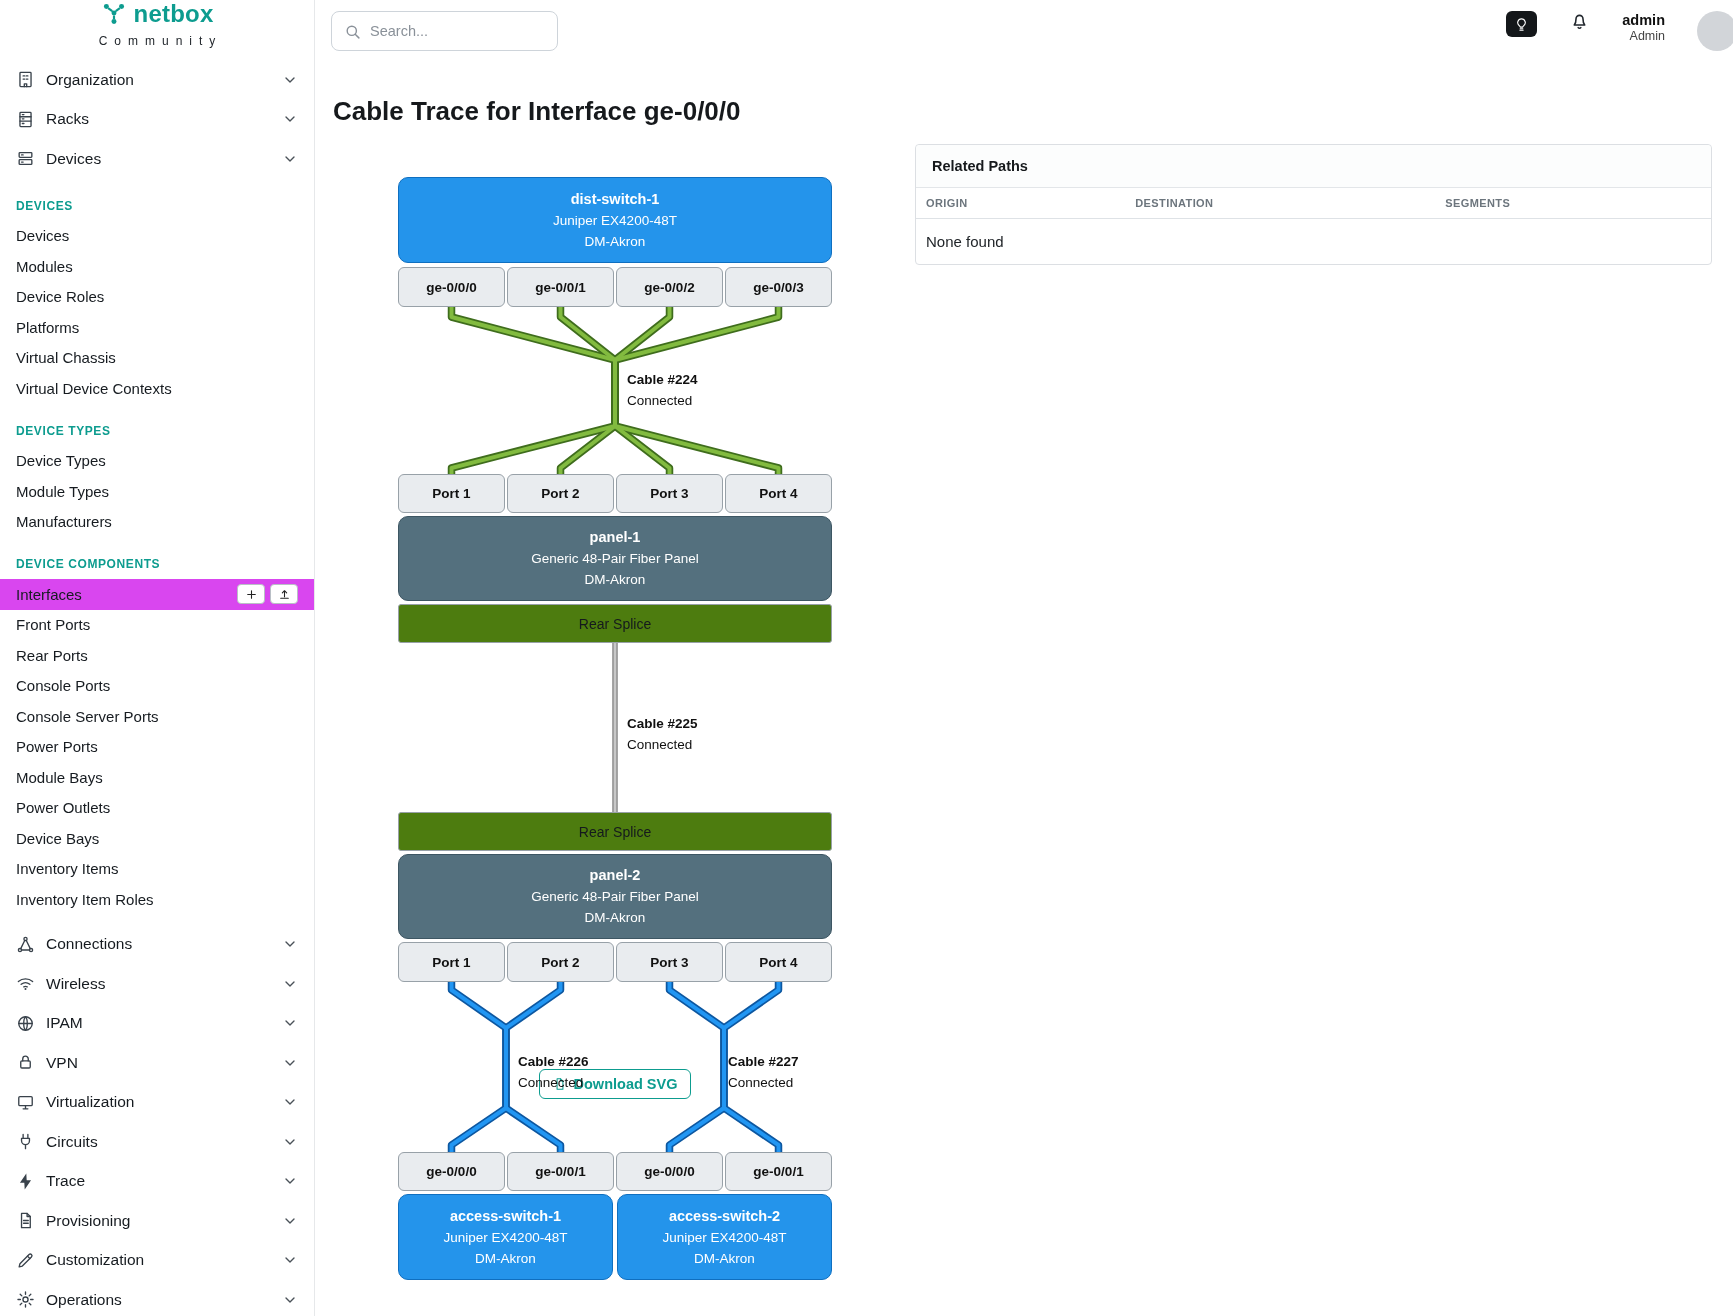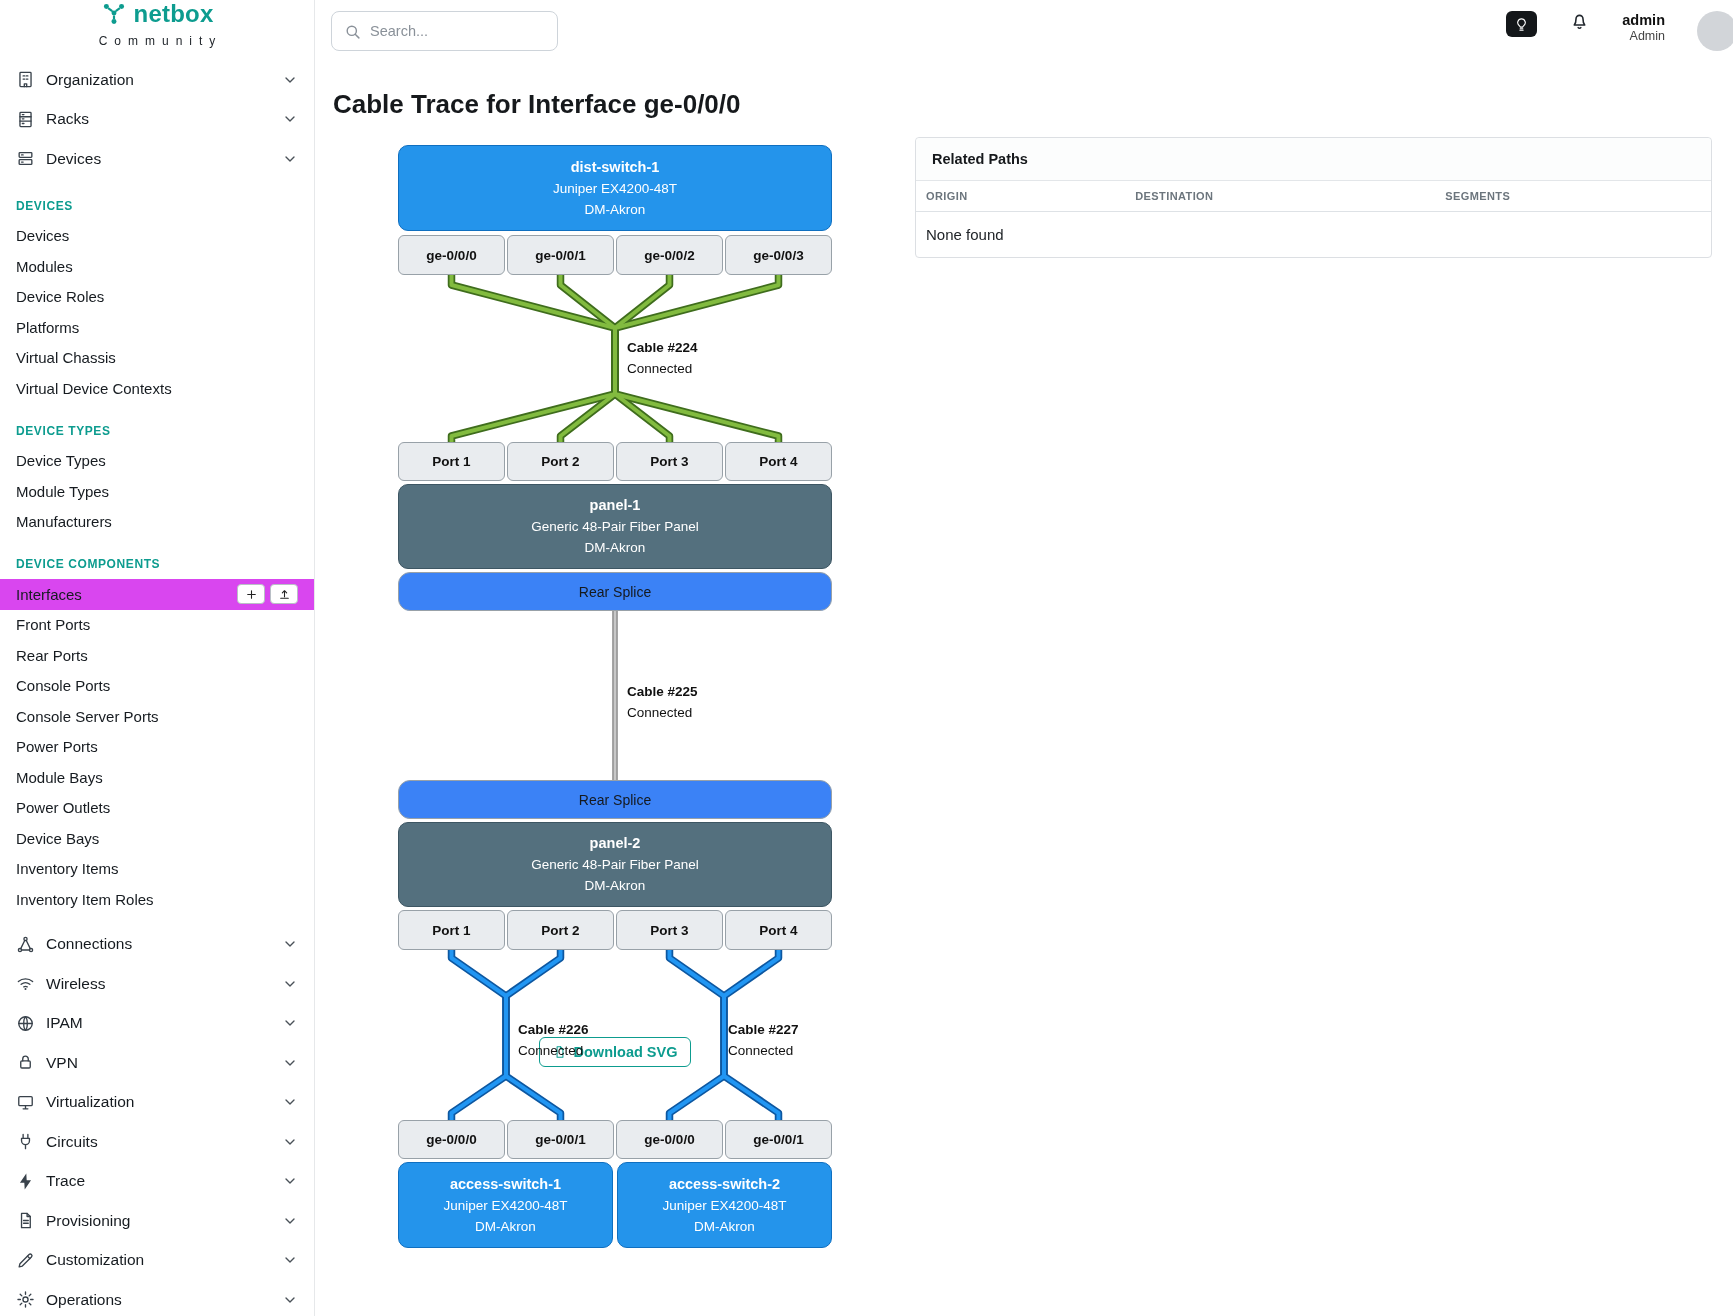--- a/index.html
+++ b/index.html
@@ -52,38 +52,38 @@
   .theme-btn{width:31px;height:26px;background:#14171a;border:none;border-radius:6px;display:flex;align-items:center;justify-content:center;cursor:pointer}
   .theme-btn svg{width:15px;height:15px;fill:none;stroke:#fff;stroke-width:1.8;stroke-linecap:round;stroke-linejoin:round}
   .bell-btn{background:none;border:none;cursor:pointer;padding:0;display:flex}
   .bell-btn svg{width:21px;height:21px;fill:none;stroke:#20262c;stroke-width:1.8;stroke-linecap:round;stroke-linejoin:round}
   .user-block{text-align:right;line-height:1.25}
   .user-name{font-weight:700;font-size:14.5px;color:#111}
   .user-role{font-size:12.5px;color:#444}
   .avatar{width:40px;height:40px;border-radius:50%;background:#d2d5d9;margin-right:-18px;flex:none}
 
   
-  .page-title{margin:26px 0 17px;padding-left:18px;font-size:26px;line-height:32px;font-weight:600;color:#16191c}
+  .page-title{margin:33px 0 17px;padding-left:18px;font-size:26px;line-height:32px;font-weight:600;color:#16191c}
   .columns{display:flex;align-items:flex-start;padding-left:18px}
   .diagram-col{flex:none;width:434px;margin-left:65px}
-  .diagram{position:relative;width:434px;height:865px;margin-top:8px}
+  .diagram{position:relative;width:434px;height:865px;margin-top:33px}
   .diagram svg.cables{position:absolute;left:0;top:0;width:434px;height:1103px}
   .cable-o{fill:none;stroke-linejoin:round;stroke-linecap:round;stroke-width:7.5}
   .cable-i{fill:none;stroke-linejoin:round;stroke-linecap:round;stroke-width:4}
   .green-o{stroke:var(--cable-green-dark)} .green-i{stroke:var(--cable-green)}
   .blue-o{stroke:var(--cable-blue-dark)} .blue-i{stroke:var(--cable-blue)}
   .gray-o{stroke:var(--cable-gray-dark);stroke-width:5.5} .gray-i{stroke:var(--cable-gray);stroke-width:2.75}
 
   .dev{position:absolute;border-radius:10px;color:#fff;text-align:center;display:flex;flex-direction:column;justify-content:center;line-height:21px}
   .dev .nm{font-weight:700;font-size:14.5px}
   .dev .sub{font-size:13.5px}
   .dev.blue{background:var(--device-blue);border:1px solid var(--device-blue-border)}
   .dev.slate{background:var(--panel-slate);border:1px solid var(--panel-slate-border)}
   .pbox{position:absolute;background:#e9ecef;border:1px solid #98a1a8;border-radius:6px;display:flex;align-items:center;justify-content:center;font-weight:700;font-size:13.5px;color:#111}
-  .splice{position:absolute;background:#3b82f6;border:1px solid #98a1a8;border-radius:12px;display:flex;align-items:center;justify-content:center;font-size:14px;color:#15191d}
+  .splice{position:absolute;background:#4d7c0f;border:1px solid #98a1a8;border-radius:3px;display:flex;align-items:center;justify-content:center;font-size:14px;color:#15191d}
   .cable-label{position:absolute;z-index:2}
   .cable-name{display:block;font-weight:700;font-size:13.5px;line-height:21px;color:#111;text-decoration:none;cursor:pointer}
   .cable-status{font-size:13.5px;line-height:21px;color:#111}
   .download-row{width:434px;display:flex;justify-content:center;margin-top:27px}
   .dl-btn{display:inline-flex;align-items:center;gap:7px;padding:6px 13px;background:#fff;border:1px solid var(--accent);border-radius:6px;color:var(--accent);font-size:14.5px;font-weight:600;cursor:pointer;font-family:inherit}
   .dl-btn svg{width:14px;height:14px;fill:none;stroke:var(--accent);stroke-width:1.8;stroke-linejoin:round;stroke-linecap:round}
 
   
   .paths-col{flex:1;margin-left:83px;margin-right:21px}
   .card{border:1px solid #dcdfe3;border-radius:4px;background:#fff}

